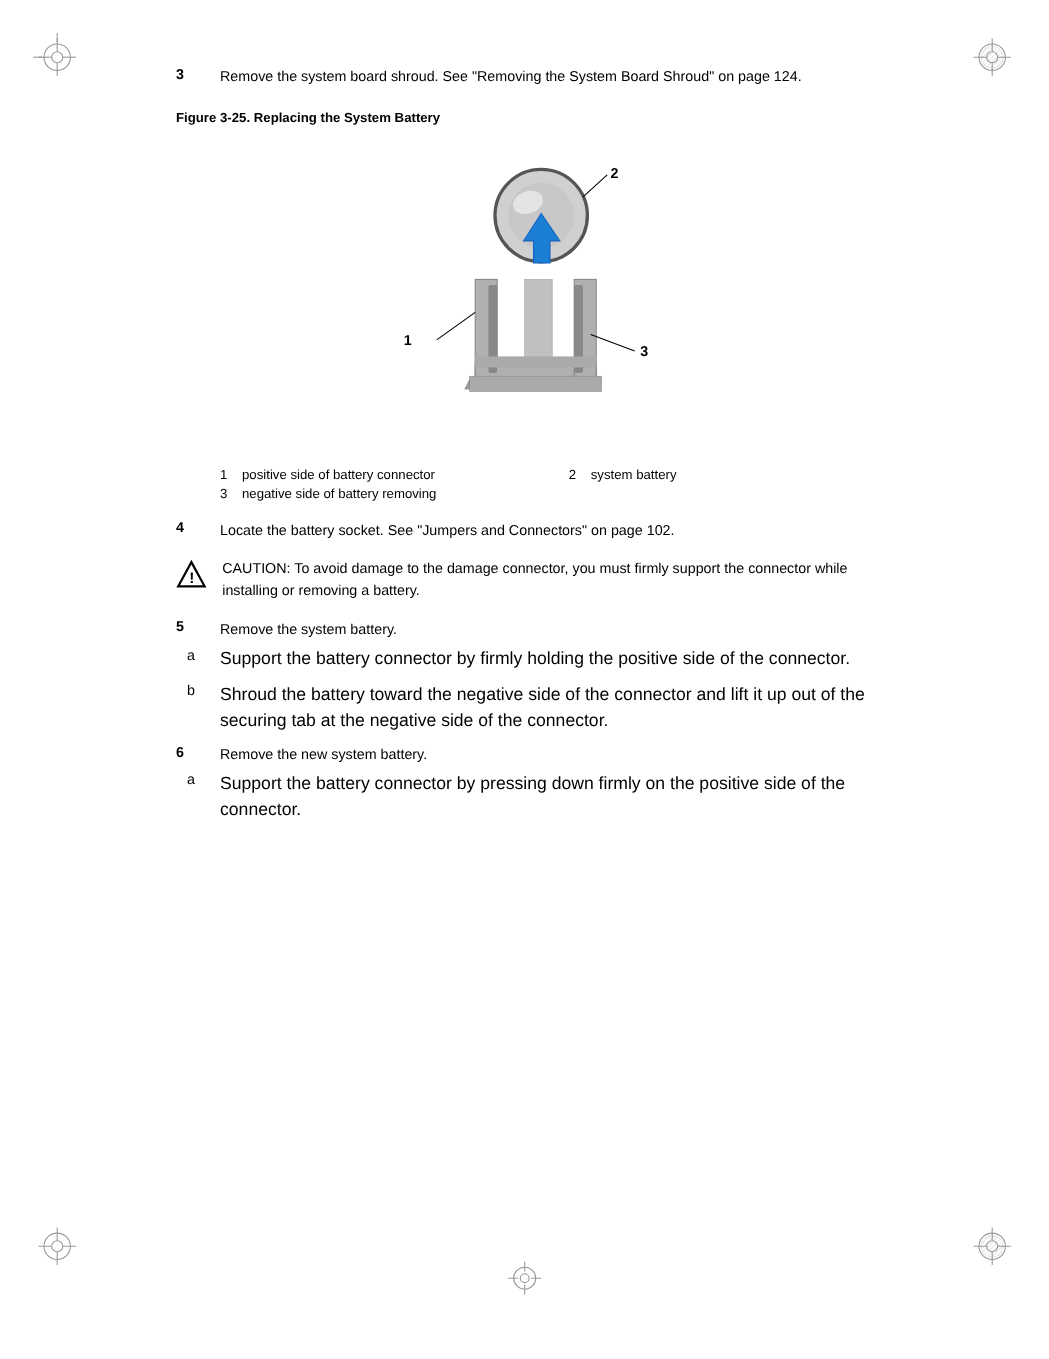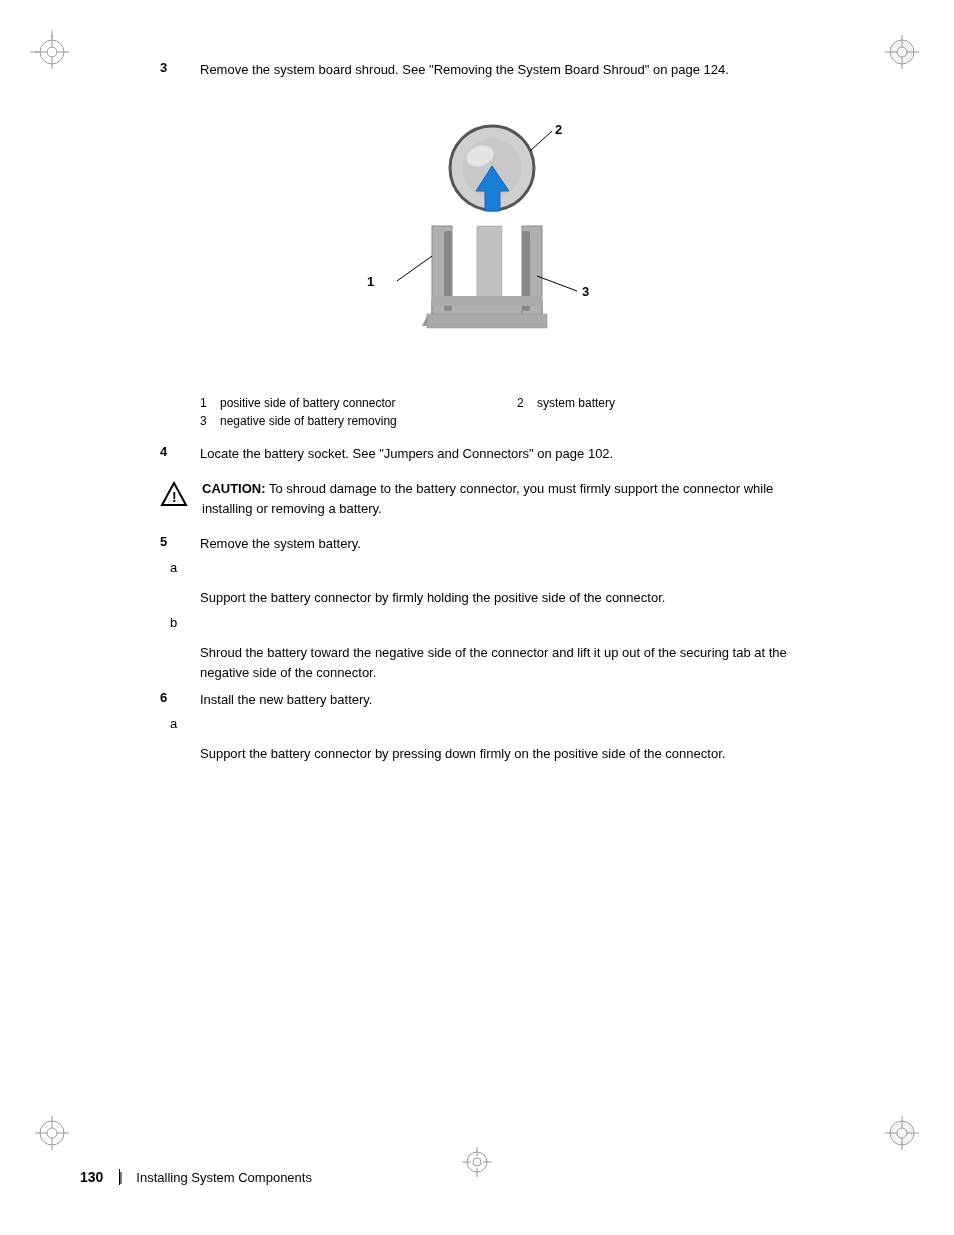--- a/index.html
+++ b/index.html
@@ -93,45 +93,44 @@
       align-items: flex-start;
     }
 
     .sub-letter {
       min-width: 40px;
       font-size: 13px;
       padding-left: 10px;
     }
 
     .sub-text {
-      font-size: 13px;
+      font-size: 16px;
       line-height: 1.5;
       flex: 1;
-      margin-top: 28px;
     }
 
     .caution-box {
       display: flex;
       align-items: flex-start;
       margin: 16px 0;
       gap: 12px;
     }
 
     .caution-icon {
       min-width: 30px;
       margin-top: 2px;
     }
 
     .caution-text {
       font-size: 13px;
       line-height: 1.5;
     }
 
     .caution-bold {
-      font-weight: bold;
+      font-weight: normal;
     }
 
     .page-footer {
       position: absolute;
       bottom: 50px;
       left: 80px;
       right: 80px;
       display: flex;
       align-items: center;
       gap: 16px;
@@ -224,20 +223,23 @@
     </svg>
   </div>
 
   <div class="content-area">
 
     <div class="step-item">
       <span class="step-number">3</span>
       <span class="step-text">Remove the system board shroud. See "Removing the System Board Shroud" on page 124.</span>
     </div>
 
+    <div class="figure-label">
+      <span style="font-weight:bold;">Figure 3-25.</span><span style="font-weight:bold;">    Replacing the System Battery</span>
+    </div>
 
     <div class="figure-container">
       <svg width="300" height="260" viewBox="0 0 300 260" xmlns="http://www.w3.org/2000/svg">
 
         <rect x="95" y="130" width="20" height="90" fill="#b0b0b0" stroke="#888" stroke-width="1"></rect>
 
         <rect x="95" y="205" width="110" height="20" fill="#b0b0b0" stroke="#888" stroke-width="1"></rect>
 
         <rect x="185" y="130" width="20" height="90" fill="#b0b0b0" stroke="#888" stroke-width="1"></rect>
 
@@ -293,56 +295,51 @@
 
     <div class="caution-box">
       <div class="caution-icon">
         
         <svg width="28" height="28" viewBox="0 0 28 28" xmlns="http://www.w3.org/2000/svg">
           <polygon points="14,2 26,24 2,24" fill="none" stroke="#000" stroke-width="2"></polygon>
           <text x="12" y="21" font-size="14" font-weight="bold" fill="#000">!</text>
         </svg>
       </div>
       <div class="caution-text">
-        <span class="caution-bold">CAUTION:</span><span> To shroud damage to the battery connector, you must firmly support the connector while installing or removing a battery.</span>
+        <span class="caution-bold">CAUTION:</span><span> To avoid damage to the damage connector, you must firmly support the connector while installing or removing a battery.</span>
       </div>
     </div>
 
     <div class="step-item" style="margin-bottom: 6px;">
       <span class="step-number">5</span>
       <span class="step-text">Remove the system battery.</span>
     </div>
 
     <div class="step-sub">
       <span class="sub-letter">a</span>
       <span class="sub-text">Support the battery connector by firmly holding the positive side of the connector.</span>
     </div>
 
     <div class="step-sub">
       <span class="sub-letter">b</span>
       <span class="sub-text">Shroud the battery toward the negative side of the connector and lift it up out of the securing tab at the negative side of the connector.</span>
     </div>
 
     <div class="step-item" style="margin-top:8px; margin-bottom: 6px;">
       <span class="step-number">6</span>
-      <span class="step-text">Install the new battery battery.</span>
+      <span class="step-text">Remove the new system battery.</span>
     </div>
 
     <div class="step-sub">
       <span class="sub-letter">a</span>
       <span class="sub-text">Support the battery connector by pressing down firmly on the positive side of the connector.</span>
     </div>
 
   </div>
 
-  <div class="page-footer">
-    <span class="page-number">130</span>
-    <span class="footer-separator">|</span>
-    <span class="footer-text">Installing System Components</span>
-  </div>
 
   <div style="position:absolute; bottom: 50px; left: 50%; transform: translateX(-50%);">
     <svg width="40" height="40" viewBox="0 0 40 40" xmlns="http://www.w3.org/2000/svg">
       <circle cx="20" cy="20" r="10" fill="none" stroke="#999" stroke-width="1"></circle>
       <circle cx="20" cy="20" r="4" fill="none" stroke="#999" stroke-width="1"></circle>
       <line x1="20" y1="5" x2="20" y2="14" stroke="#999" stroke-width="1"></line>
       <line x1="20" y1="26" x2="20" y2="35" stroke="#999" stroke-width="1"></line>
       <line x1="5" y1="20" x2="14" y2="20" stroke="#999" stroke-width="1"></line>
       <line x1="26" y1="20" x2="35" y2="20" stroke="#999" stroke-width="1"></line>
     </svg>

